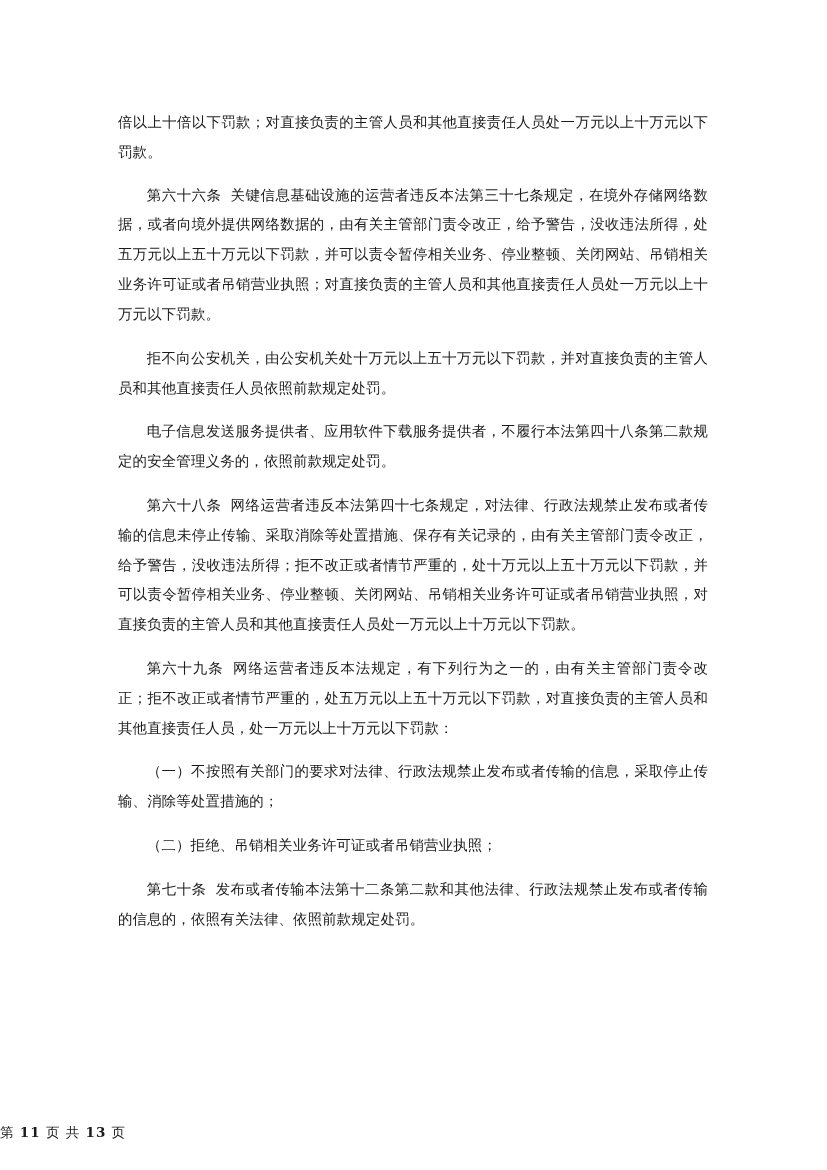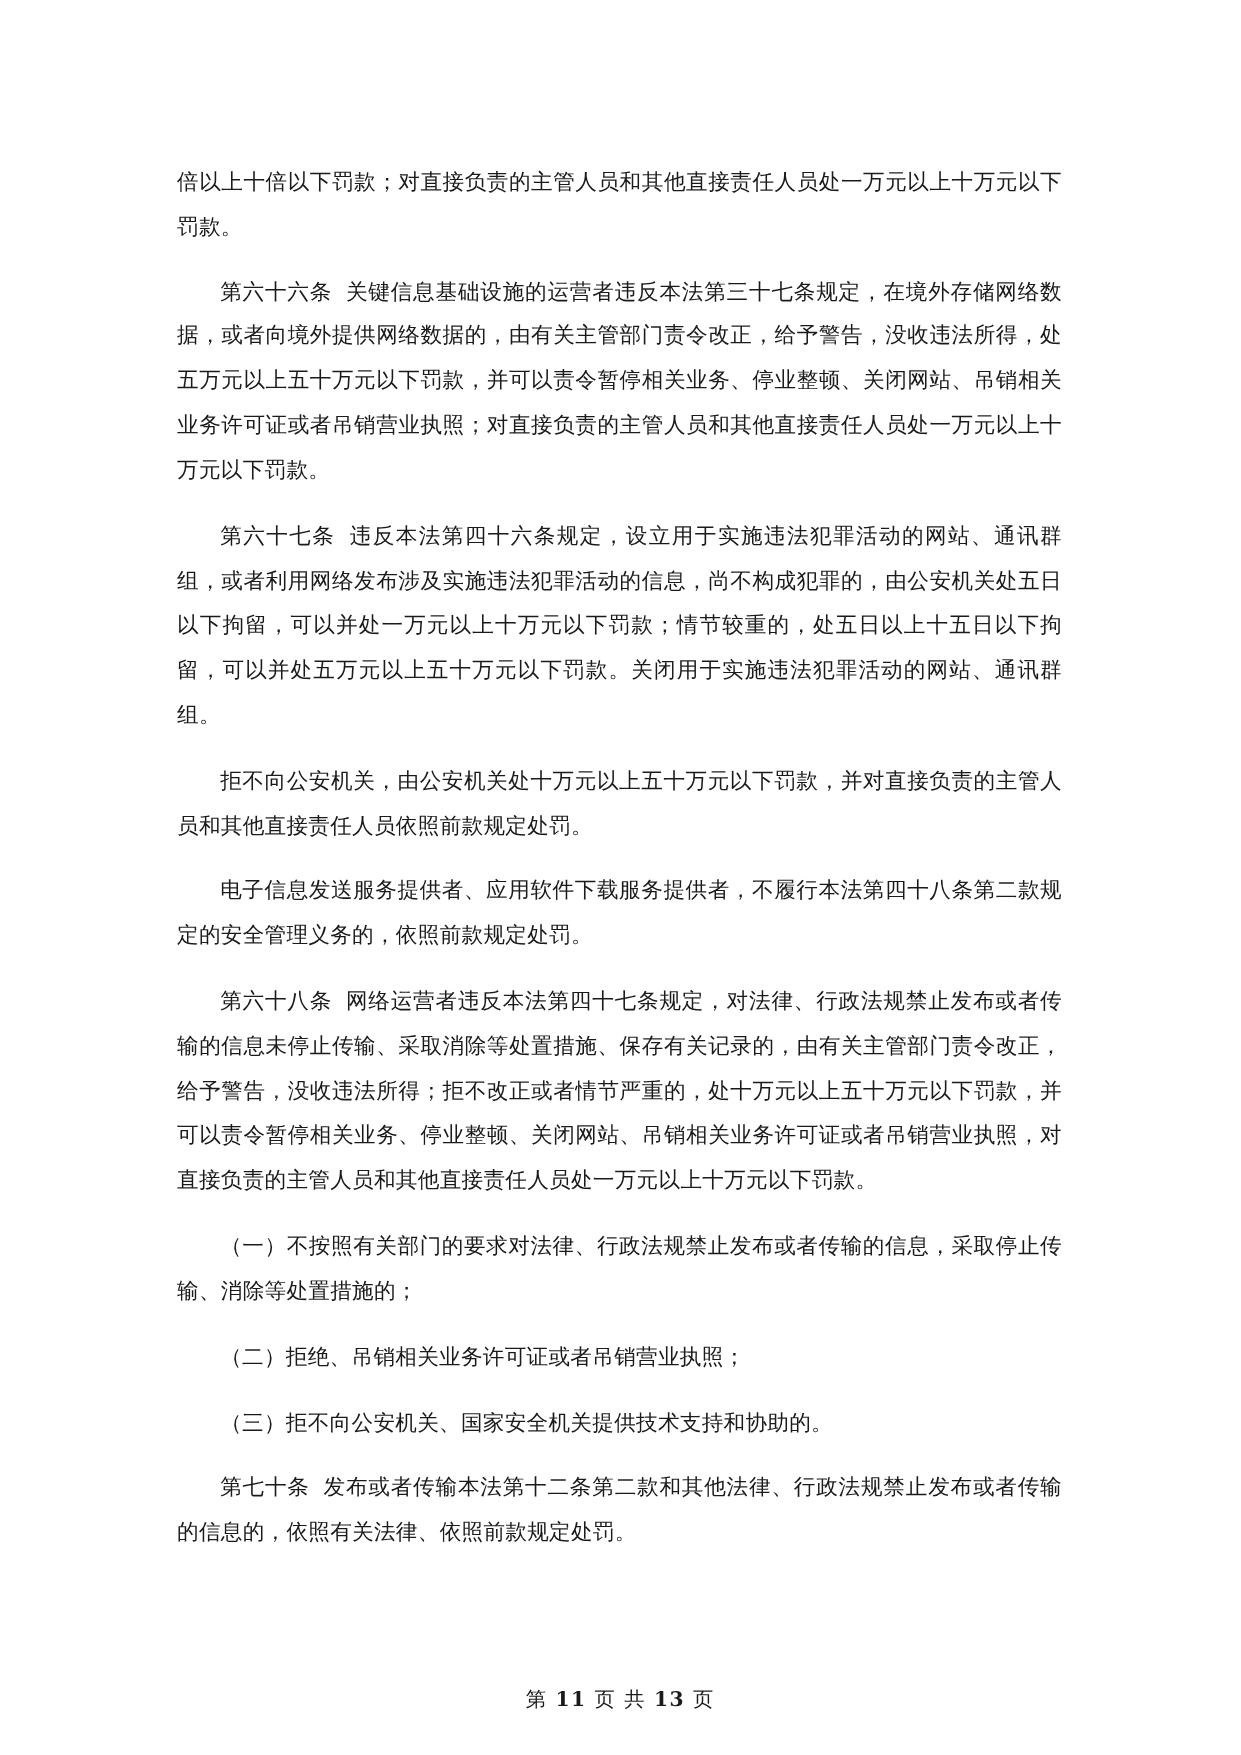--- a/index.html
+++ b/index.html
@@ -39,47 +39,45 @@
     font-family: Liberation Mono, monospace;
   }
   .para.noindent {
     text-indent: 0;
   }
   .footer {
     position: absolute;
     left: 0;
     right: 0;
     bottom: 44px;
-    text-align: center;
     font-size: 13.5px;
     color: #1a1a1a;
     letter-spacing: 1px;
   }
   .footer .num {
     font-weight: bold;
   }
   .footer span {
     display: inline;
   }
 </style>
 </head>
 <body>
 
 <div class="page">
   <div class="page-inner">
 
     <p class="para noindent">倍以上十倍以下罚款；对直接负责的主管人员和其他直接责任人员处一万元以上十万元以下罚款。</p>
     <p class="para indent">第六十六条 关键信息基础设施的运营者违反本法第三十七条规定，在境外存储网络数据，或者向境外提供网络数据的，由有关主管部门责令改正，给予警告，没收违法所得，处五万元以上五十万元以下罚款，并可以责令暂停相关业务、停业整顿、关闭网站、吊销相关业务许可证或者吊销营业执照；对直接负责的主管人员和其他直接责任人员处一万元以上十万元以下罚款。</p>
-    <p class="para indent">第六十七条 违反本法第四十六条规定，设立用于实施违法犯罪活动的网站、通讯群组，或者利用网络发布涉及实施违法犯罪活动的信息，尚不构成犯罪的，由公安机关处五日以下拘留，可以并处一万元以上十万元以下罚款；情节较重的，处五日以上十五日以下拘留，可以并处五万元以上五十万元以下罚款。关闭用于实施违法犯罪活动的网站、通讯群组。</p>
     <p class="para indent">拒不向公安机关，由公安机关处十万元以上五十万元以下罚款，并对直接负责的主管人员和其他直接责任人员依照前款规定处罚。</p>
     <p class="para indent">电子信息发送服务提供者、应用软件下载服务提供者，不履行本法第四十八条第二款规定的安全管理义务的，依照前款规定处罚。</p>
     <p class="para indent">第六十八条 网络运营者违反本法第四十七条规定，对法律、行政法规禁止发布或者传输的信息未停止传输、采取消除等处置措施、保存有关记录的，由有关主管部门责令改正，给予警告，没收违法所得；拒不改正或者情节严重的，处十万元以上五十万元以下罚款，并可以责令暂停相关业务、停业整顿、关闭网站、吊销相关业务许可证或者吊销营业执照，对直接负责的主管人员和其他直接责任人员处一万元以上十万元以下罚款。</p>
+    <p class="para indent">第六十九条 网络运营者违反本法规定，有下列行为之一的，由有关主管部门责令改正；拒不改正或者情节严重的，处五万元以上五十万元以下罚款，对直接负责的主管人员和其他直接责任人员，处一万元以上十万元以下罚款：</p>
     <p class="para indent">（一）不按照有关部门的要求对法律、行政法规禁止发布或者传输的信息，采取停止传输、消除等处置措施的；</p>
     <p class="para indent">（二）拒绝、吊销相关业务许可证或者吊销营业执照；</p>
-    <p class="para indent">（三）拒不向公安机关、国家安全机关提供技术支持和协助的。</p>
     <p class="para indent">第七十条 发布或者传输本法第十二条第二款和其他法律、行政法规禁止发布或者传输的信息的，依照有关法律、依照前款规定处罚。</p>
 
   </div>
 
   <div class="footer">
     <span>第</span>
     <span class="num">11</span>
     <span>页 共</span>
     <span class="num">13</span>
     <span>页</span>

